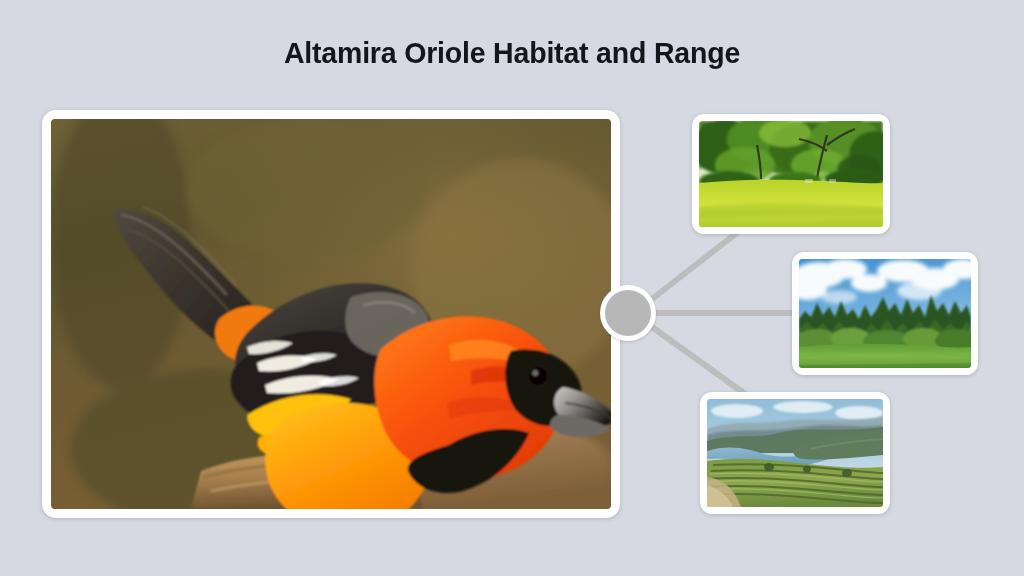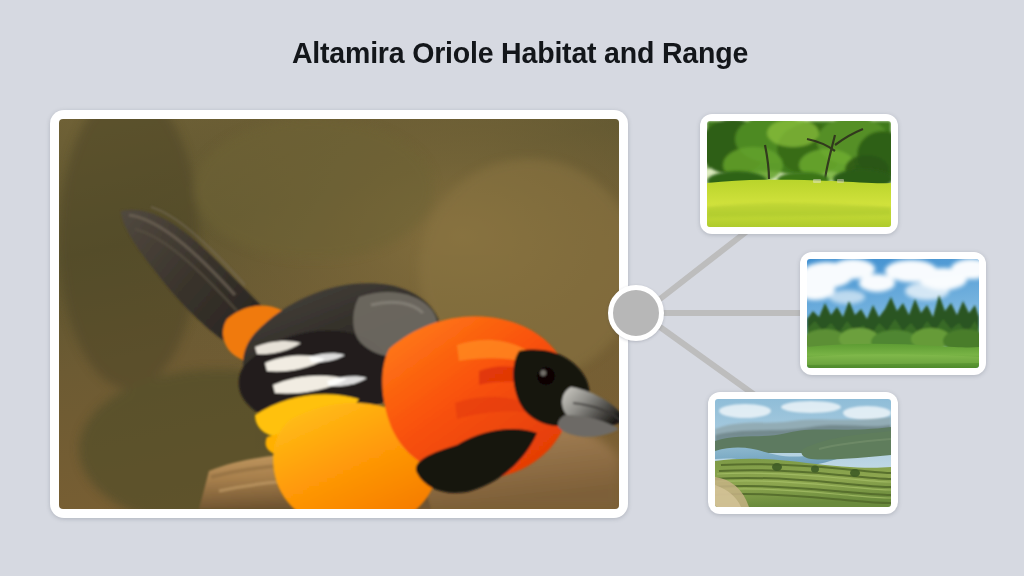--- a/index.html
+++ b/index.html
@@ -9,21 +9,21 @@
   body {
     width: 1024px;
     height: 576px;
     background: #d6d9e1;
     font-family: "Liberation Sans", sans-serif;
     overflow: hidden;
     position: relative;
   }
   #stage {
     position: absolute;
-    left: 8px; top: 0;
+    left: 0; top: 0;
     width: 912px;
     height: 576px;
   }
   
   #page-title {
     position: absolute;
     left: 0;
     top: 36px;
     width: 1024px;
     text-align: center;

